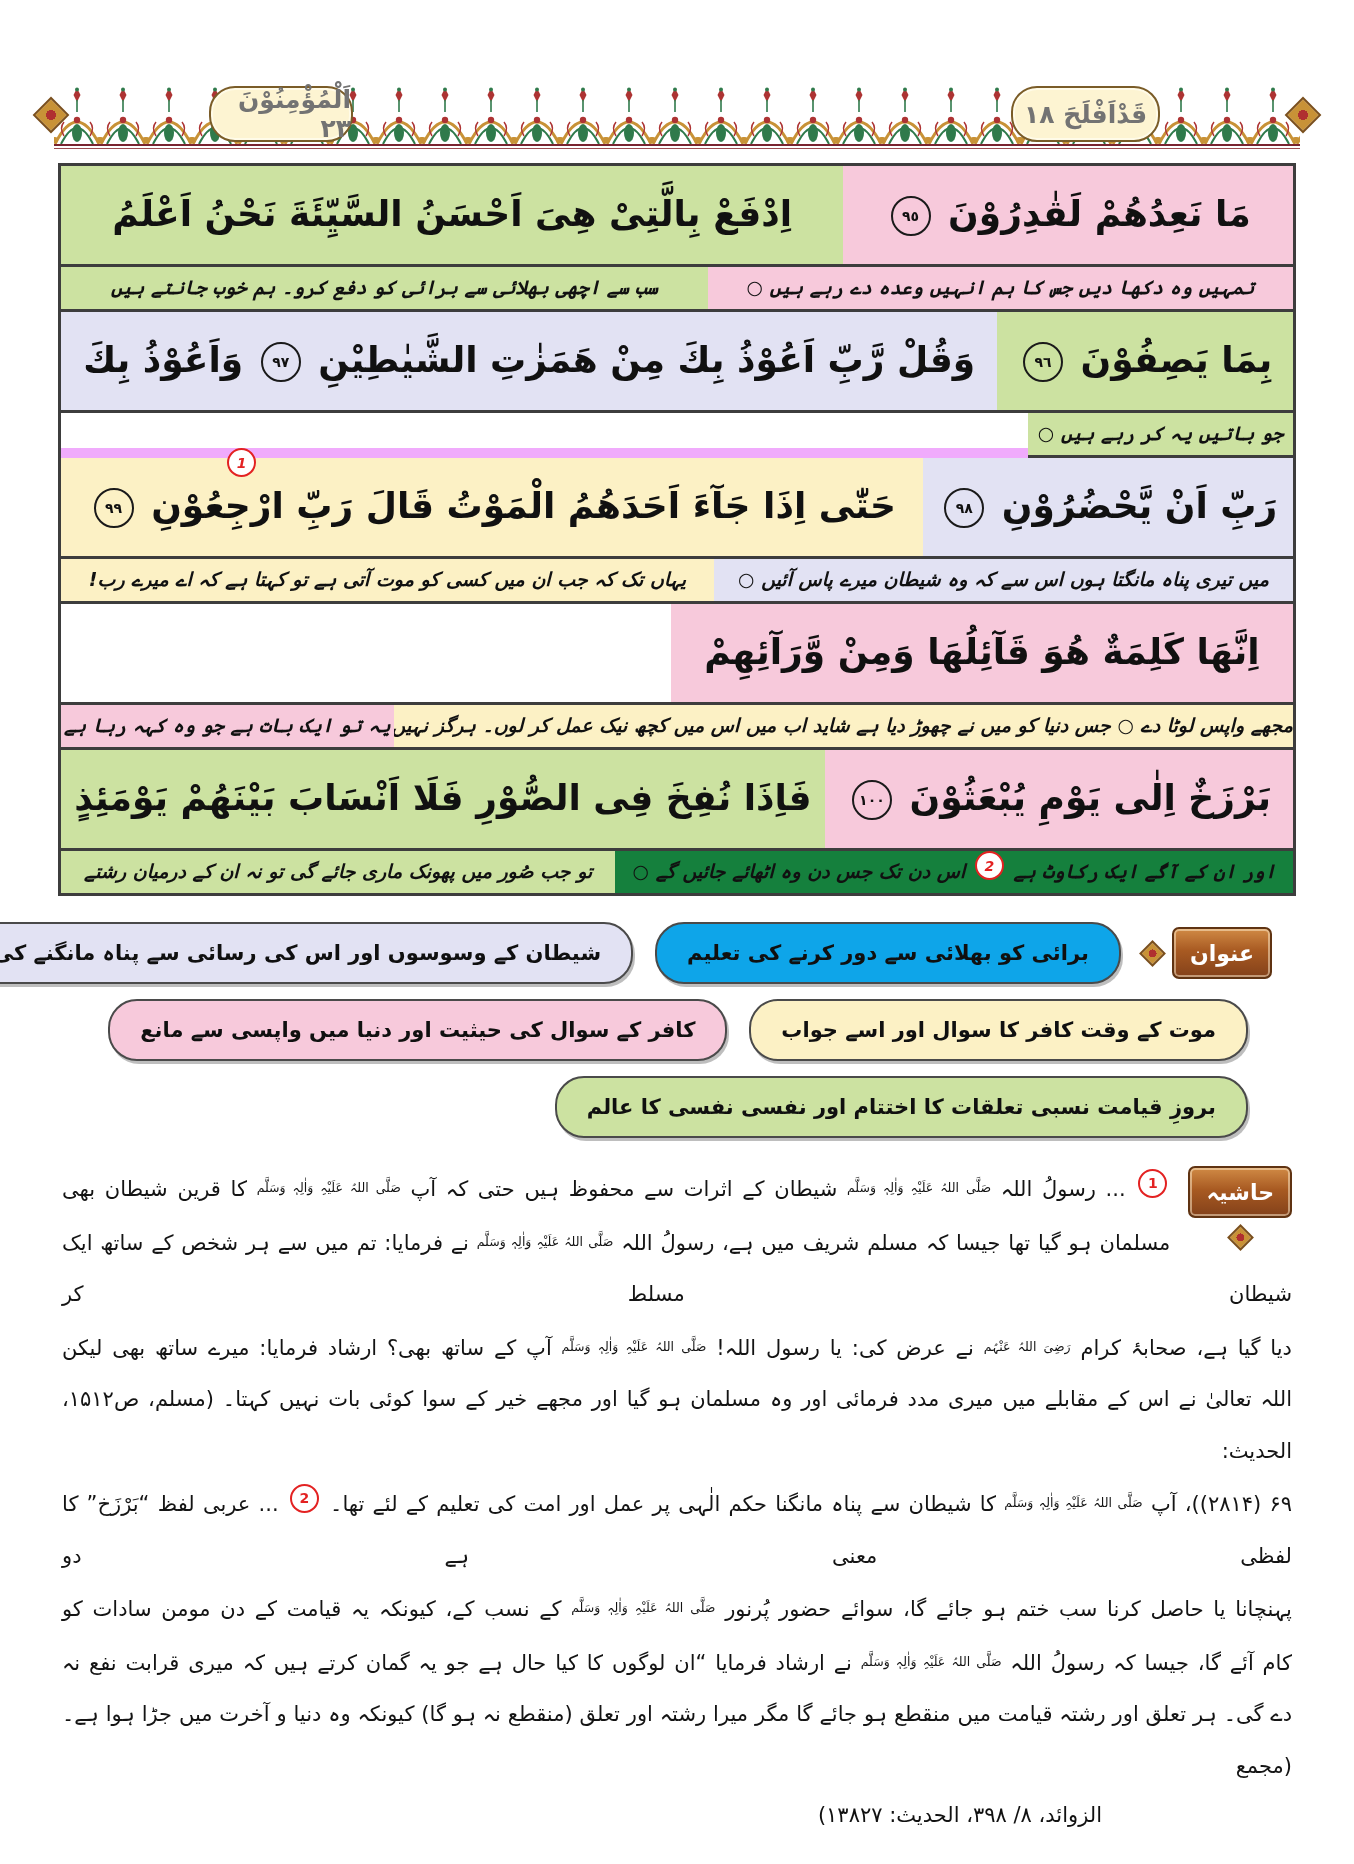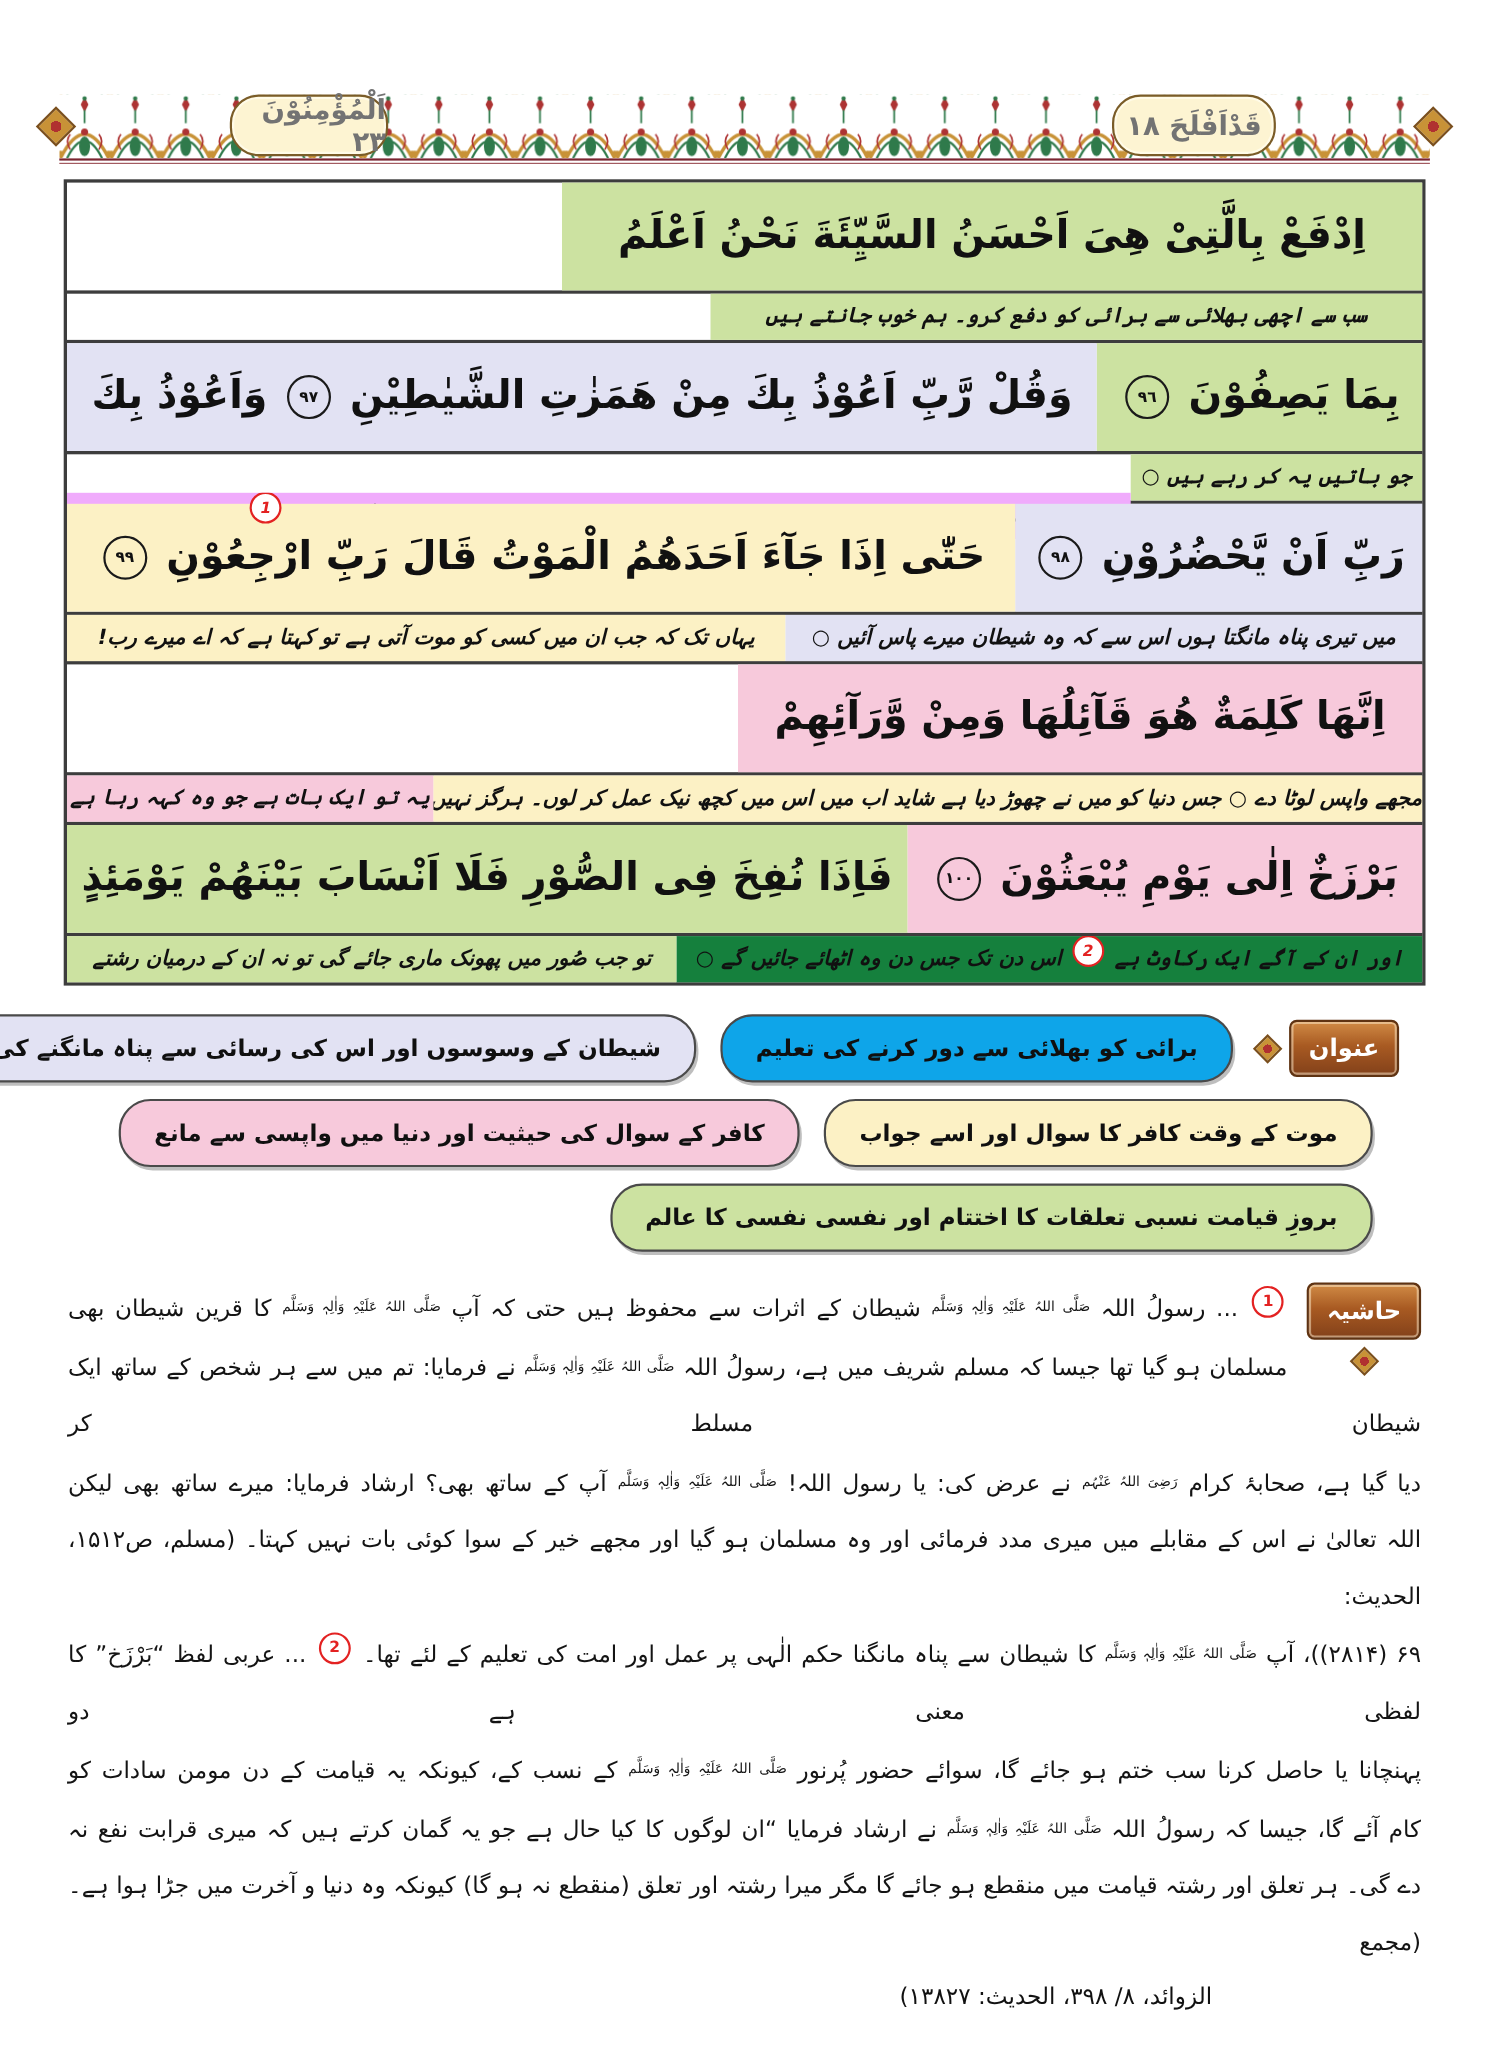--- a/index.html
+++ b/index.html
@@ -86,23 +86,25 @@
     <div class="rule"></div>
     <div class="rule thin"></div>
     <div class="cartouche left">اَلْمُؤْمِنُوْنَ ۲۳</div>
     <div class="cartouche right">قَدْاَفْلَحَ ۱۸</div>
     <div class="orn-end l"></div>
     <div class="orn-end r"></div>
   </div>
 
   <div id="quran-block" class="quran-block">
       <div class="qrow arabic">
+        <div class="qseg" style="width: 36.5%; background: rgb(247, 201, 219);"><span class="trun">مَا نَعِدُهُمْ لَقٰدِرُوْنَ</span> <span class="ayah">٩٥</span> </div>
         <div class="qseg" style="width: 63.5%; background: rgb(204, 226, 161);"><span class="trun">اِدْفَعْ بِالَّتِیْ هِیَ اَحْسَنُ السَّیِّئَةَ نَحْنُ اَعْلَمُ</span> </div>
       </div>
       <div class="qrow urdu">
+        <div class="qseg" style="width: 47.5%; background: rgb(247, 201, 219);"><span class="trun">تمہیں وہ دکھا دیں جس کا ہم انہیں وعدہ دے رہے ہیں ○</span> </div>
         <div class="qseg" style="width: 52.5%; background: rgb(204, 226, 161);"><span class="trun">سب سے اچھی بھلائی سے برائی کو دفع کرو۔ ہم خوب جانتے ہیں</span> </div>
       </div>
       <div class="qrow arabic">
         <div class="qseg" style="width: 24%; background: rgb(204, 226, 161);"><span class="trun">بِمَا یَصِفُوْنَ</span> <span class="ayah">٩٦</span> </div>
         <div class="qseg" style="width: 76%; background: rgb(226, 226, 243);"><span class="trun">وَقُلْ رَّبِّ اَعُوْذُ بِكَ مِنْ هَمَزٰتِ الشَّیٰطِیْنِ</span> <span class="ayah">٩٧</span> <span class="trun">وَاَعُوْذُ بِكَ</span> </div>
       </div>
       <div class="qrow urdu">
         <div class="qseg" style="width: 21.5%; background: rgb(204, 226, 161);"><span class="trun">جو باتیں یہ کر رہے ہیں ○</span> </div>
         <div class="qseg" style="width: 78.5%; background: #f0abfc; margin-top: 35px;"><span class="trun">اور تم عرض کرو: اے میرے رب! میں شیطانوں کے وسوسوں سے تیری پناہ مانگتا ہوں</span> <span class="fnmark">1</span> <span class="trun">اور اے میرے رب!</span> </div>
       </div>

